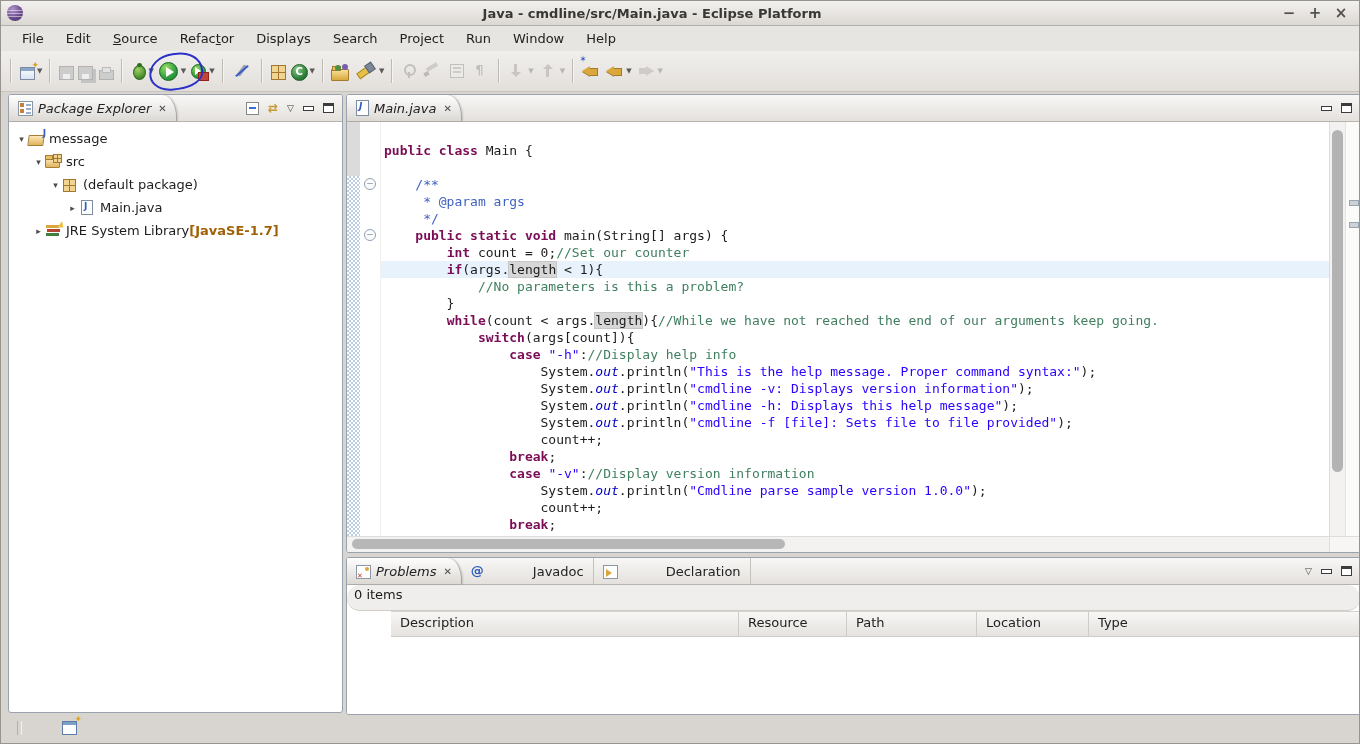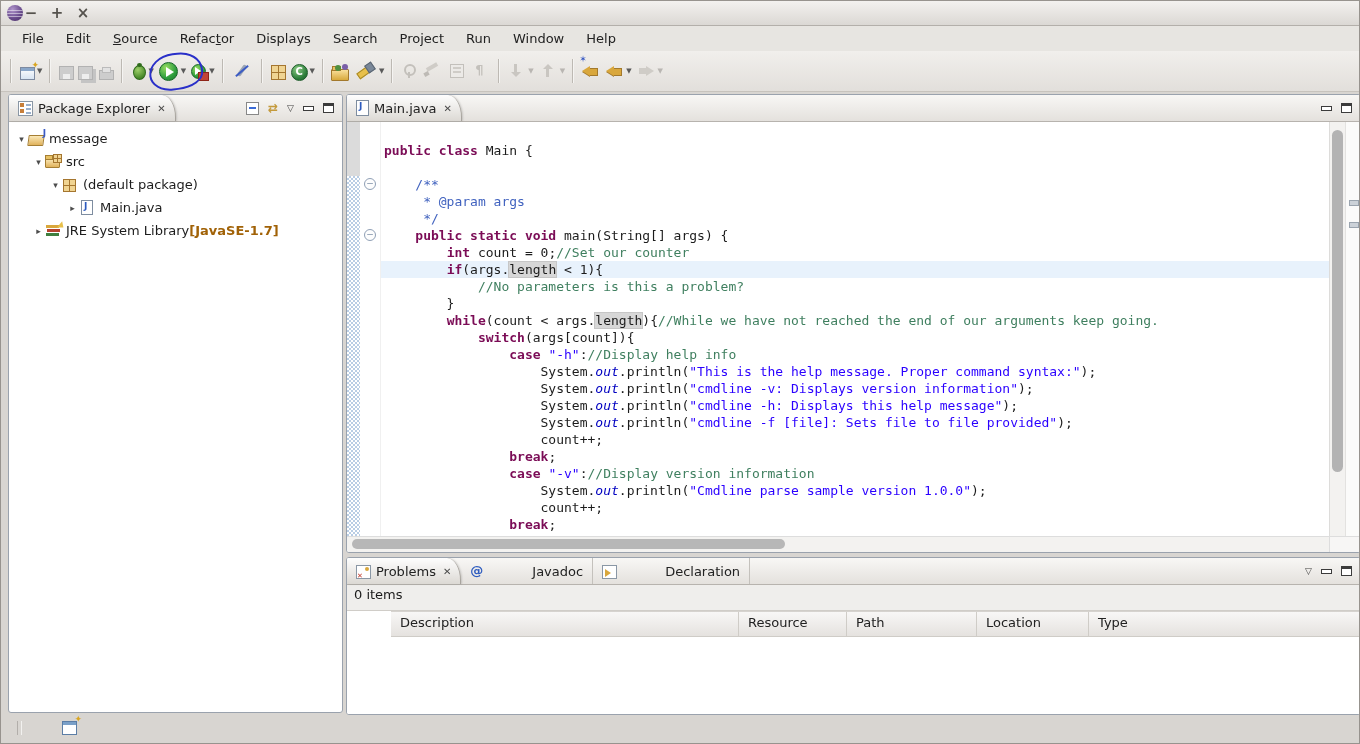--- a/index.html
+++ b/index.html
@@ -104,21 +104,21 @@
     box-shadow:3px 6px 0 #7a5fa8,-1px 9px 0 #4f8f3f;}
   .i-persp-res{width:15px;height:11px;background:#f7e6b0;border:1px solid #b08d3c;border-radius:1px;margin-top:3px;position:relative;}
   .i-persp-res::before{content:"";position:absolute;left:-3px;top:-5px;width:8px;height:9px;background:#fff;border:1px solid #8a97a5;}
   .p-overflow{font-weight:bold;color:#2a2a2a;font-size:15px;margin-left:2px;}
   
   .panel{position:absolute;background:#fff;border:1px solid #9aa2ad;border-radius:3px;overflow:hidden;}
   .view-tabs{height:26px;background:linear-gradient(#f8f7f5,#e4e1dd);border-bottom:1px solid #b7b3ae;
     display:flex;align-items:stretch;position:relative;}
   .vtab{display:flex;align-items:center;gap:5px;padding:0 9px;color:#222;}
   .vtab.active{background:linear-gradient(#fefefe,#dcd9d4);border-right:1px solid #a8a49e;
-    border-top-right-radius:14px 22px;box-shadow:1px 0 2px rgba(0,0,0,.15);}
+    border-top-right-radius:14px 22px;box-shadow:1px 0 2px rgba(0,0,0,.15);font-style:italic;}
   .vtab.plain{border-right:1px solid #c4c1bc;gap:48px;}
   .tab-close{font-size:10px;color:#4a4a4a;margin-left:2px;}
   .vt-icons{margin-left:auto;display:flex;align-items:center;gap:9px;padding-right:8px;}
   .gl-menu{font-size:9px;color:#3c3c3c;}
   .gl-min{width:9px;height:3px;border:1px solid #3c3c3c;background:#fff;}
   .gl-max{width:9px;height:8px;border:1px solid #3c3c3c;background:#fff;box-shadow:inset 0 2px 0 #3c3c3c;}
   .gl-collapse{width:11px;height:11px;border:1px solid #888;background:#fff;position:relative;}
   .gl-collapse::before{content:"";position:absolute;left:2px;right:2px;top:4px;height:2px;background:#3b6bd6;}
   .gl-link{color:#c49a3c;font-weight:bold;font-size:12px;}
   
@@ -180,38 +180,39 @@
   .hsb-corner{position:absolute;right:0;bottom:0;width:30px;height:15px;background:#f7f6f5;border-top:1px solid #ddd;border-left:1px solid #ddd;}
   
   .i-problems-view{width:13px;height:12px;background:#fff;border:1px solid #8a97a5;position:relative;margin-top:1px;}
   .i-problems-view::before{content:"✕";position:absolute;left:0px;bottom:-2px;color:#c0392b;font-size:7px;}
   .i-problems-view::after{content:"";position:absolute;right:1px;top:1px;width:4px;height:4px;background:#d9a73c;border-radius:50%;}
   .i-javadoc-view{width:14px;height:14px;position:relative;}
   .i-javadoc-view::before{content:"@";position:absolute;left:0;top:-1px;color:#2d5bbf;font-size:13px;font-weight:bold;}
   .i-decl-view{width:13px;height:12px;background:#fff;border:1px solid #8a97a5;position:relative;margin-top:1px;}
   .i-decl-view::before{content:"";position:absolute;left:2px;top:3px;border-left:6px solid #d9a73c;
     border-top:4px solid transparent;border-bottom:4px solid transparent;}
-  .zero-items{height:21px;background:#efeeec;border-bottom:1px solid #d0cdc8;padding:2px 7px;color:#1a1a1a;}
+  .zero-items{height:21px;background:#efeeec;border-bottom:1px solid #d0cdc8;padding:2px 7px;color:#1a1a1a;border-radius:13px;}
   .thead{height:24px;display:flex;background:linear-gradient(#f8f7f6,#e5e2df);border-top:1px solid #d6d3cf;border-bottom:1px solid #cfccc7;margin-left:44px;}
   .th{border-right:1px solid #cfccc7;padding:3px 9px;color:#222;white-space:nowrap;overflow:hidden;box-sizing:border-box;flex:none;}
   .pr-body{position:absolute;left:0;right:0;top:0;bottom:0;background:#fff;}
   
   .statusbar{position:absolute;left:0;right:0;bottom:0;height:30px;display:flex;align-items:center;}
   .sb-handle{width:3px;height:14px;border-left:1px solid #b2aeaa;border-right:1px solid #f2f1ef;margin-left:16px;}
   .i-fastview{width:13px;height:12px;background:#fff;border:1px solid #5c7ea6;position:relative;margin-left:40px;}
   .i-fastview::before{content:"";position:absolute;left:0;right:0;top:0;height:3px;background:#7aa0c8;}
   .i-fastview::after{content:"✦";position:absolute;right:-6px;top:-8px;color:#d9a520;font-size:9px;}
 </style>
 </head>
 <body>
 
 <div class="window">
 
   <div class="titlebar">
     <div class="app-icon"></div>
+    <div class="win-title">Java - cmdline/src/Main.java - Eclipse Platform</div>
     <div class="win-controls">
       <span>−</span>
       <span>+</span>
       <span>×</span>
     </div>
   </div>
 
   <div class="menubar">
       <span class="mitem">File</span>
       <span class="mitem">Edit</span>

